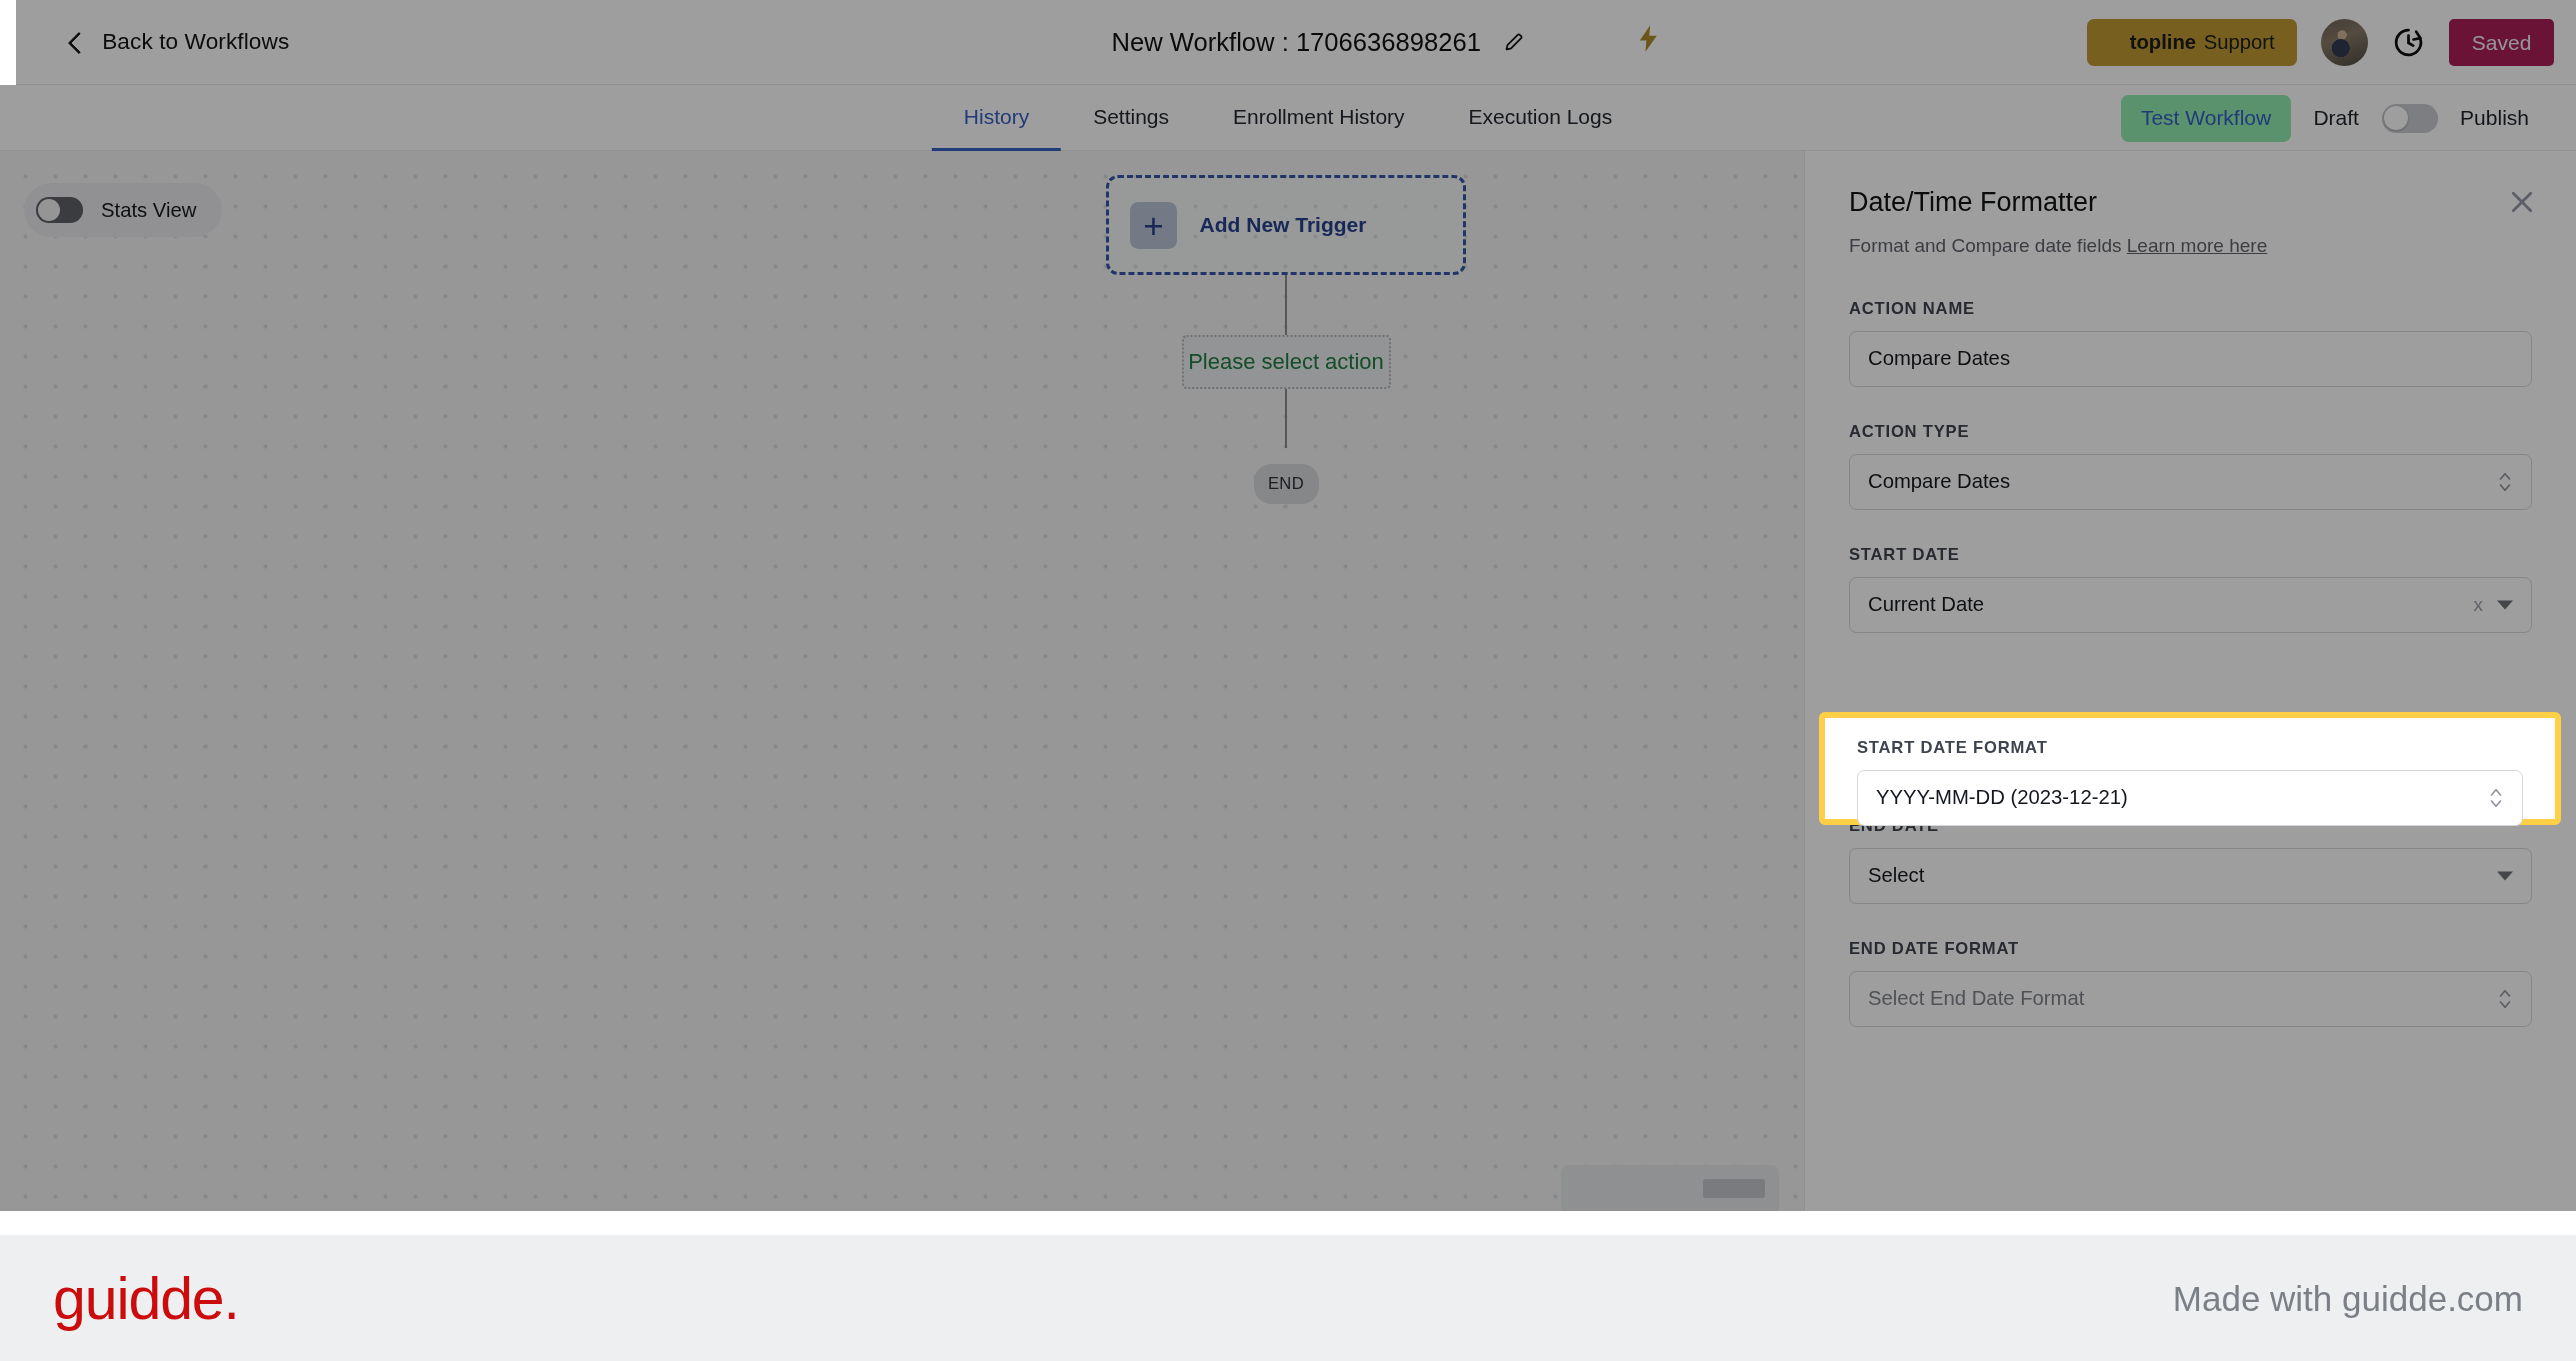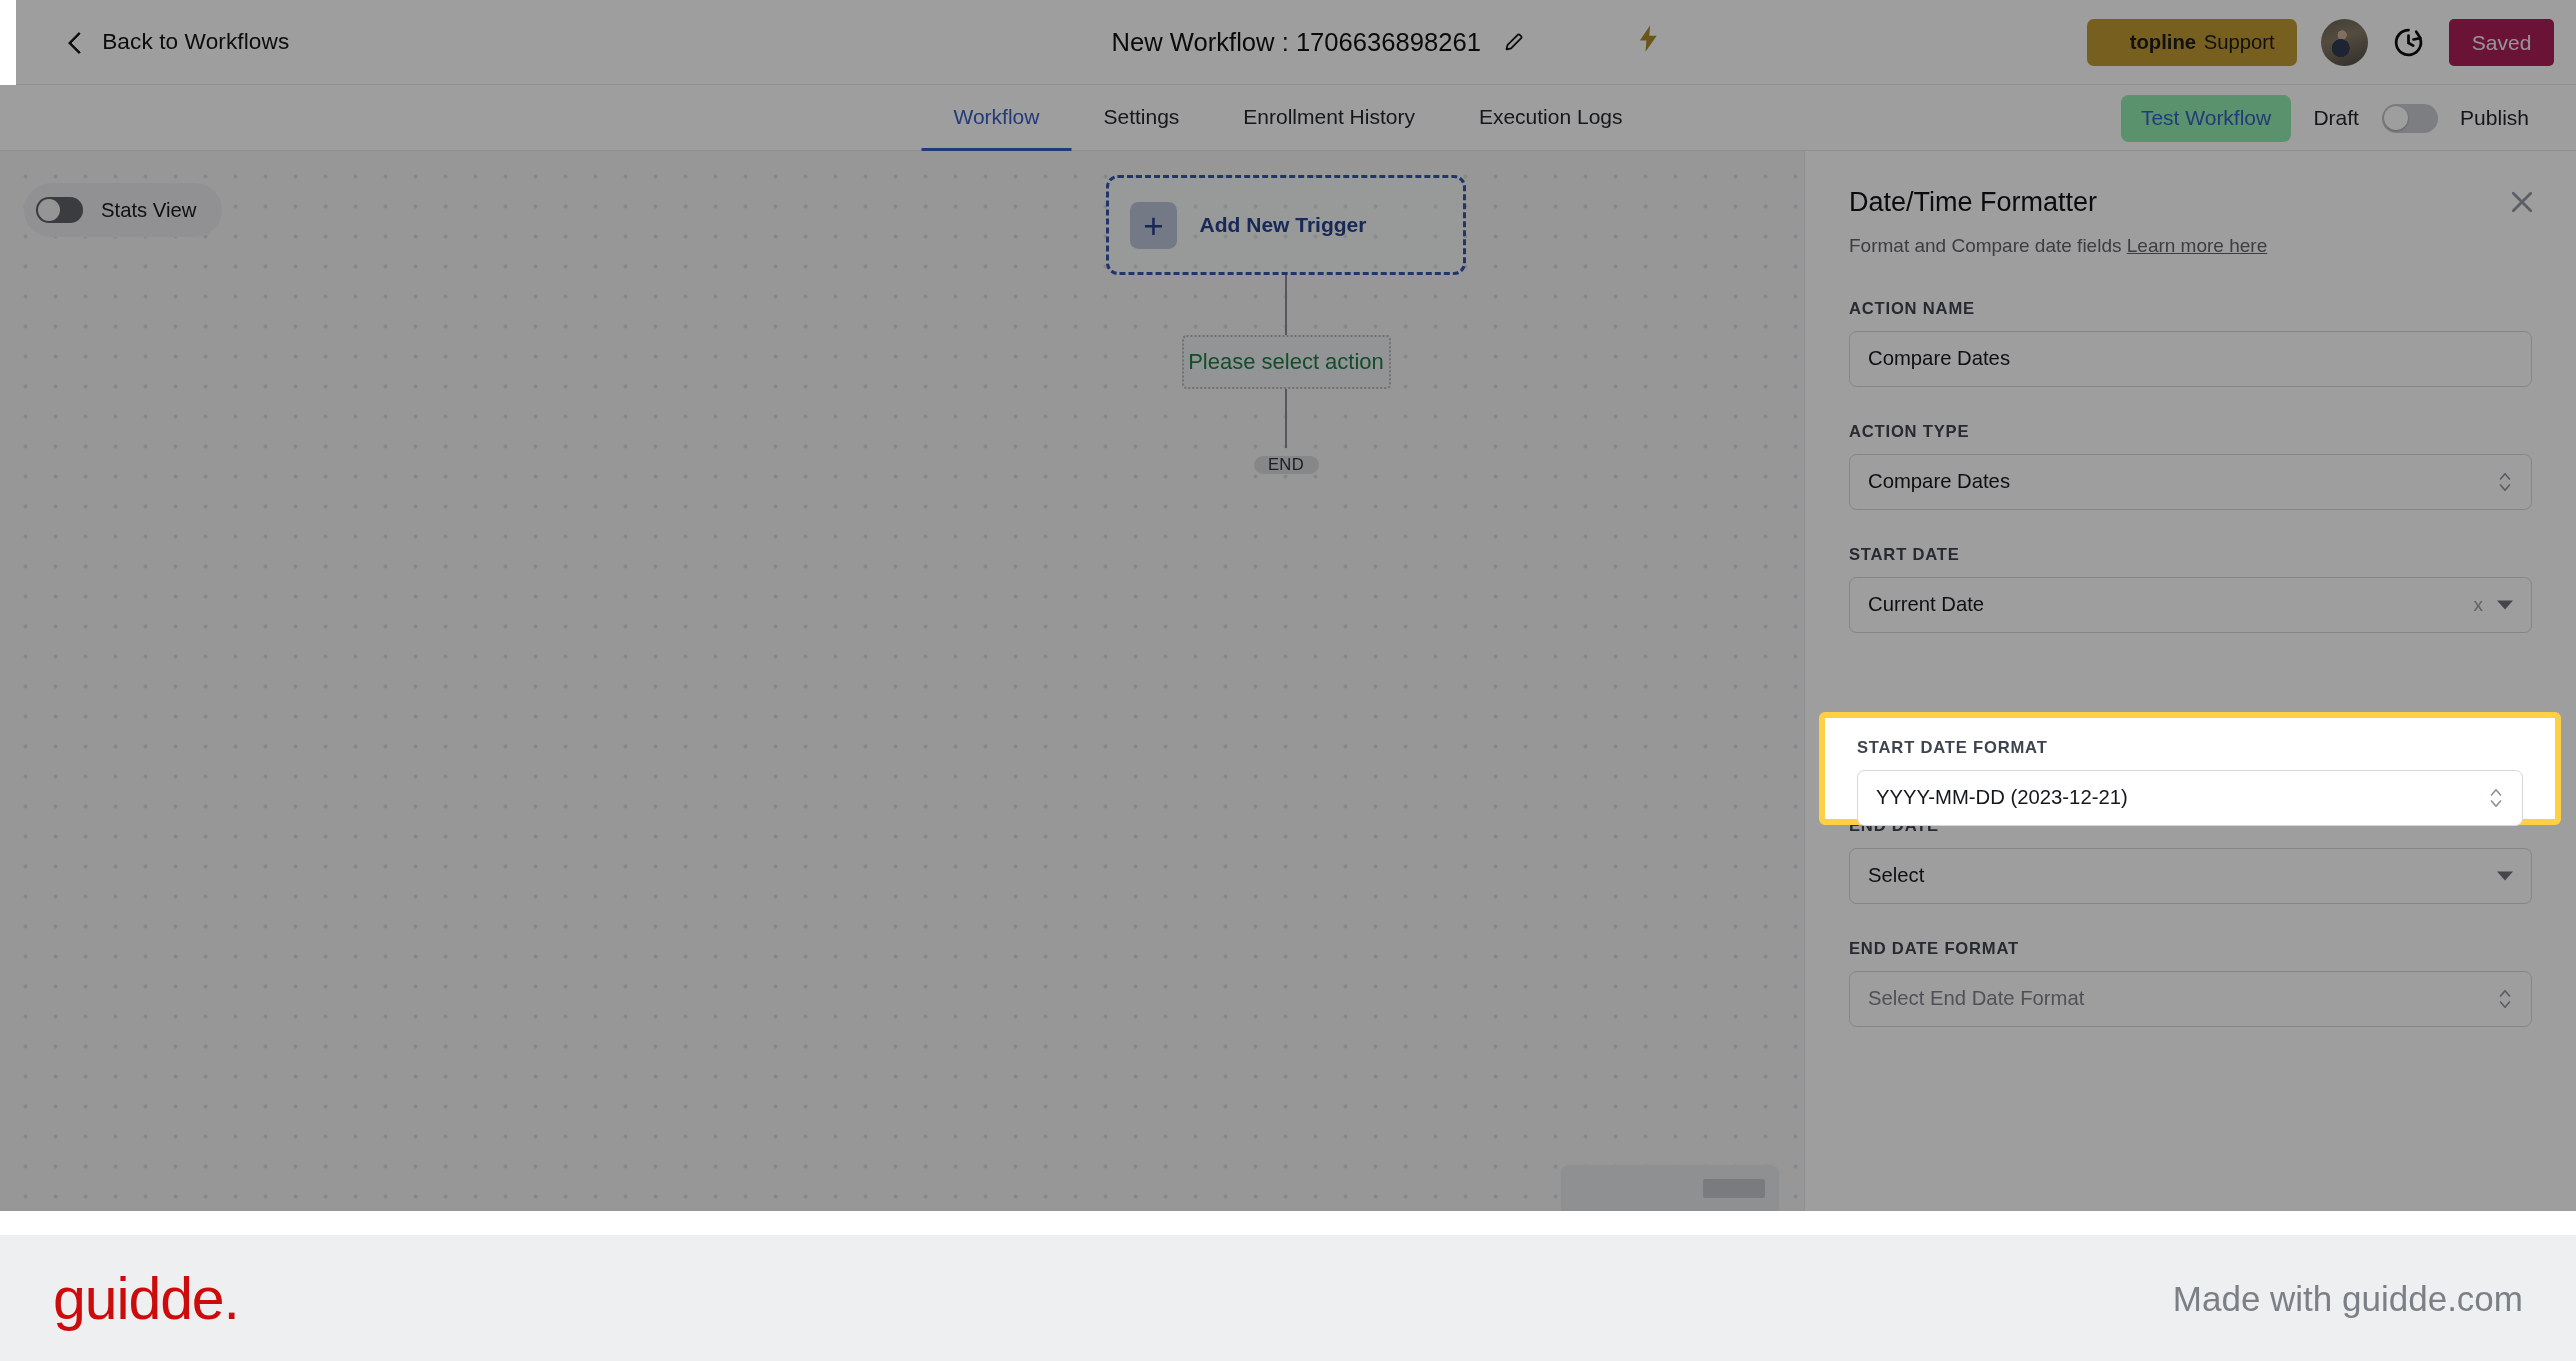--- a/index.html
+++ b/index.html
@@ -183,21 +183,21 @@
   .c2 { height: 59px; }
   .action-node {
     width: 209px; margin: 0 auto;
     border: 2.3px dotted #b3b6bb; border-radius: 4.5px;
     background: #eceef1;
     display: flex; align-items: center; justify-content: center;
     height: 54px;
   }
   .action-node span { font-size: 22px; color: #15803d; }
   .end-pill {
-    width: 65px; height: 18px; margin: 8px auto;
+    width: 65px; height: 40px; margin: 16px auto;
     background: #d7d9dd; border-radius: 17.3px;
     display: flex; align-items: center; justify-content: center;
   }
   .end-pill span { font-size: 16.6px; color: #2c3038; letter-spacing: 0.4px; }
 
   .ghost-card {
     position: absolute; left: 1561px; top: 1014px;
     width: 218px; height: 105px;
     background: #e7e9ec; border-radius: 7.5px;
   }
@@ -318,21 +318,21 @@
             <path d="M17.6 4.2l3 4.6-5 1" fill="none" stroke="#0d0d0d" stroke-width="2" stroke-linecap="round" stroke-linejoin="round"></path>
             <path d="M12 7v5.3l3.4 2" fill="none" stroke="#0d0d0d" stroke-width="2" stroke-linecap="round"></path>
           </svg>
         </span>
         <div class="saved-btn">Saved</div>
       </div>
     </div>
 
     <div class="tabs-bar">
       <div class="tabs">
-        <div class="tab active">Workflow</div>
+        <div class="tab active">History</div>
         <div class="tab">Settings</div>
         <div class="tab">Enrollment History</div>
         <div class="tab">Execution Logs</div>
       </div>
       <div class="tabs-right">
         <div class="test-wf-btn">Test Workflow</div>
         <span class="pub-label">Draft</span>
         <div class="toggle">
           <div class="knob"></div>
         </div>

